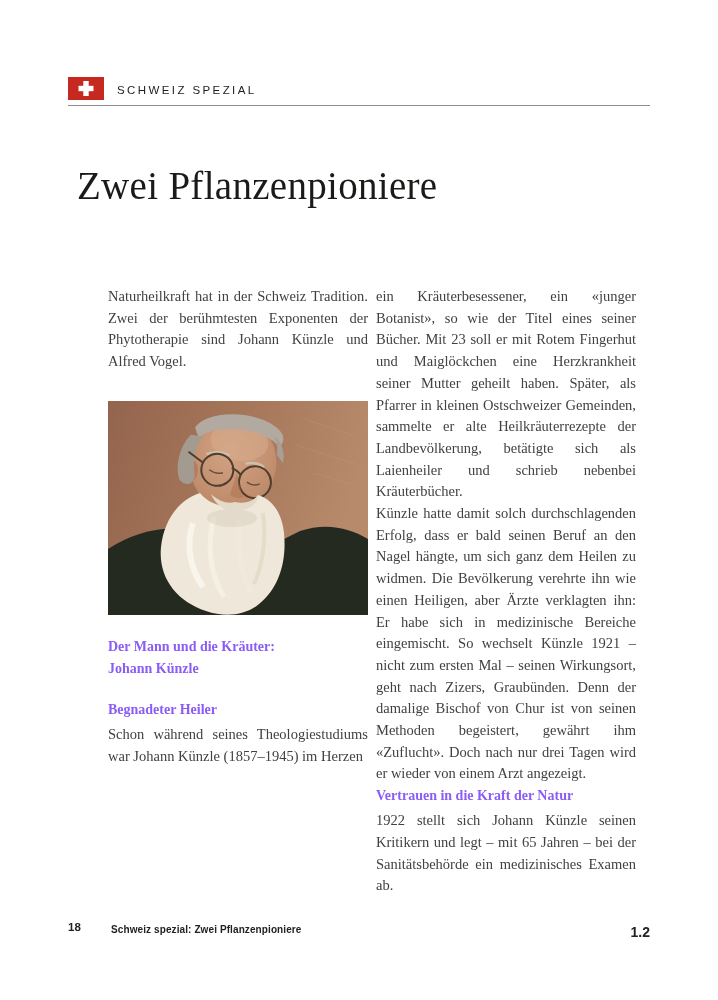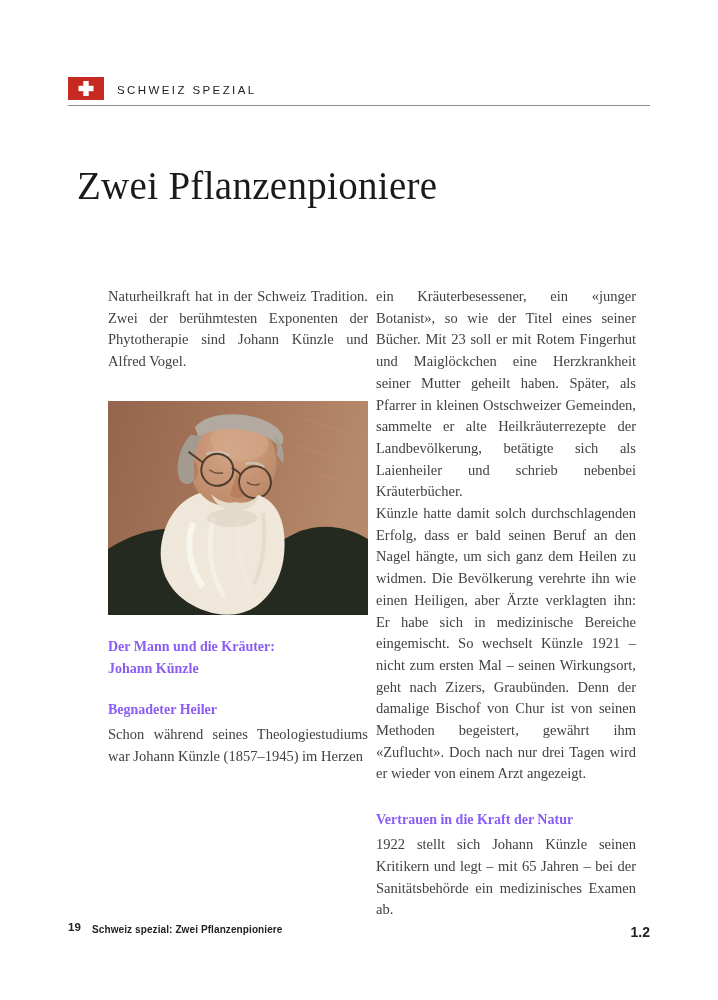--- a/index.html
+++ b/index.html
@@ -27,28 +27,28 @@
   .body-text{
     margin:0;font-size:14.5px;line-height:21.7px;color:#414141;
     text-align:justify;hyphens:auto;-webkit-hyphens:auto;
   }
   .photo{margin-top:28px;margin-bottom:21px;width:260px;height:214px;line-height:0;}
   .subhead{
     margin:0 0 3px 0;font-size:14px;line-height:22px;font-weight:700;color:#8b5cf6;
     text-align:left;
   }
   .gap-s{margin-top:19px;}
-  .gap-m{margin-top:24px;font-family:Liberation Serif, serif;}
+  .gap-m{font-family:Liberation Serif, serif;}
   
   .footer-pageno{
     position:absolute;left:68px;top:921px;
     font-family:"Liberation Sans","DejaVu Sans",sans-serif;font-weight:700;font-size:11.5px;color:#222222;
   }
   .footer-label{
-    position:absolute;left:92px;top:924px;
+    position:absolute;left:111px;top:924px;
     font-family:"Liberation Sans","DejaVu Sans",sans-serif;font-weight:700;font-size:10px;
     letter-spacing:0.1px;color:#222222;white-space:nowrap;
   }
   .footer-issue{
     position:absolute;right:68px;top:924px;
     font-family:"Liberation Sans","DejaVu Sans",sans-serif;font-weight:700;font-size:14px;color:#222222;
   }
 </style>
 </head>
 <body>
@@ -135,17 +135,17 @@
 
     <div class="col">
       <p class="body-text">ein Kräuterbesessener, ein «junger Botanist», so wie der Titel eines seiner Bücher. Mit 23 soll er mit Rotem Fingerhut und Maiglöckchen eine Herzkrankheit seiner Mutter geheilt haben. Später, als Pfarrer in kleinen Ostschweizer Gemeinden, sammelte er alte Heilkräuterrezepte der Landbevölkerung, betätigte sich als Laienheiler und schrieb nebenbei Kräuterbücher.</p>
       <p class="body-text">Künzle hatte damit solch durchschlagenden Erfolg, dass er bald seinen Beruf an den Nagel hängte, um sich ganz dem Heilen zu widmen. Die Bevölkerung verehrte ihn wie einen Heiligen, aber Ärzte verklagten ihn: Er habe sich in medizinische Bereiche eingemischt. So wechselt Künzle 1921 – nicht zum ersten Mal – seinen Wirkungsort, geht nach Zizers, Graubünden. Denn der damalige Bischof von Chur ist von seinen Methoden begeistert, gewährt ihm «Zuflucht». Doch nach nur drei Tagen wird er wieder von einem Arzt angezeigt.</p>
       <h3 class="subhead gap-m">Vertrauen in die Kraft der Natur</h3>
       <p class="body-text">1922 stellt sich Johann Künzle seinen Kritikern und legt – mit 65 Jahren – bei der Sanitätsbehörde ein medizinisches Examen ab.</p>
     </div>
 
   </div>
 
-  <span class="footer-pageno">19</span>
+  <span class="footer-pageno">18</span>
   <span class="footer-label">Schweiz spezial: Zwei Pflanzenpioniere</span>
   <span class="footer-issue">1.2</span>
 
 </div>
 
 </body></html>

